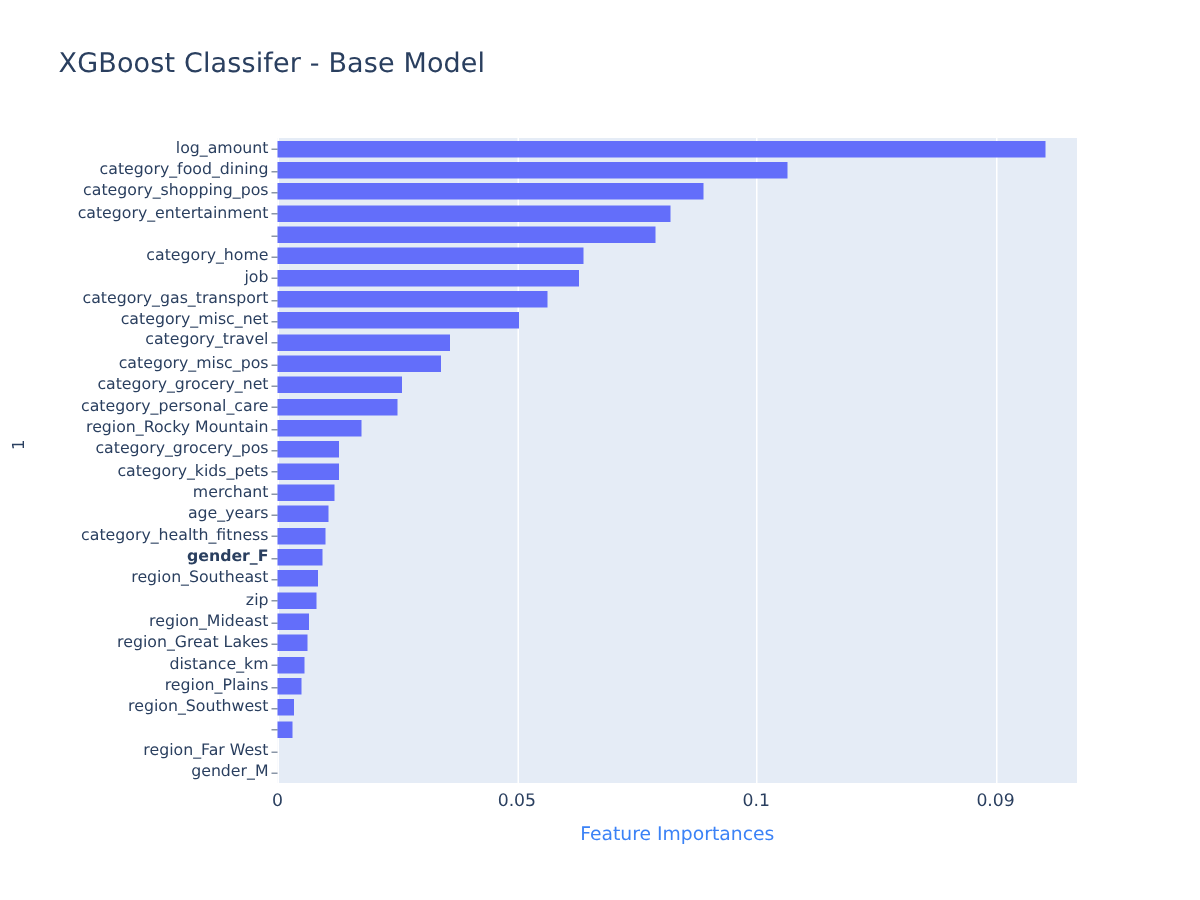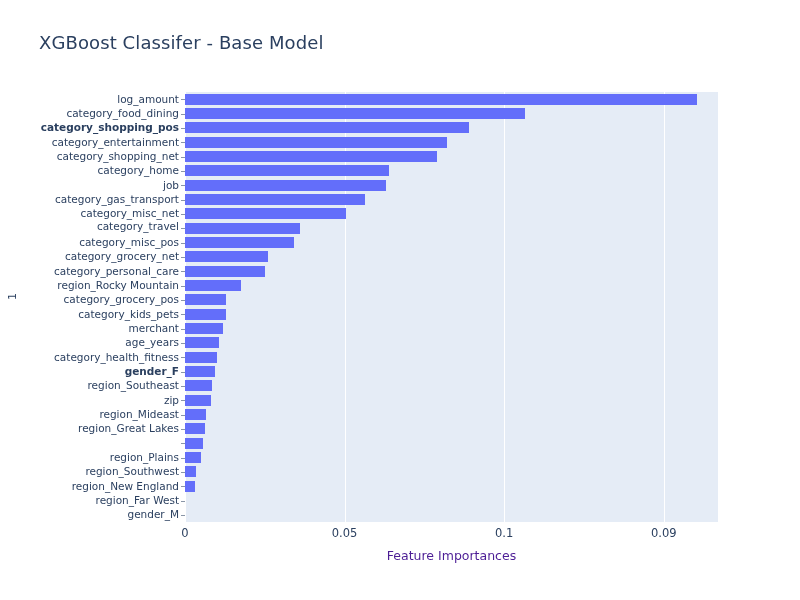--- a/index.html
+++ b/index.html
@@ -127,61 +127,60 @@
     transform: translateX(-50%);
     white-space: nowrap;
   }
   #x-axis-title {
     position: absolute;
     top: 548px;
     left: 185px;
     width: 533px;
     text-align: center;
     font-size: 12.5px;
-    color: #4c1d95;
+    color: #3b82f6;
     white-space: nowrap;
   }
 </style>
 </head>
 <body>
 
 <div id="figure">
 
   <div id="chart-title">XGBoost Classifer - Base Model</div>
 
   <div id="y-axis-title">1</div>
 
   <div id="ylabels">
       <div class="ylabel" style="top: 1.66667px;">log_amount</div>
       <div class="ylabel" style="top: 16px;">category_food_dining</div>
-      <div class="ylabel" style="top: 30.3333px; font-weight: bold;">category_shopping_pos</div>
+      <div class="ylabel" style="top: 30.3333px;">category_shopping_pos</div>
       <div class="ylabel" style="top: 44.6667px;">category_entertainment</div>
-      <div class="ylabel" style="top: 59px;">category_shopping_net</div>
       <div class="ylabel" style="top: 73.3333px;">category_home</div>
       <div class="ylabel" style="top: 87.6667px;">job</div>
       <div class="ylabel" style="top: 102px;">category_gas_transport</div>
       <div class="ylabel" style="top: 116.333px;">category_misc_net</div>
       <div class="ylabel" style="top: 129px;">category_travel</div>
       <div class="ylabel" style="top: 145px;">category_misc_pos</div>
       <div class="ylabel" style="top: 159.333px;">category_grocery_net</div>
       <div class="ylabel" style="top: 173.667px;">category_personal_care</div>
       <div class="ylabel" style="top: 188px;">region_Rocky Mountain</div>
       <div class="ylabel" style="top: 216.667px;">category_kids_pets</div>
       <div class="ylabel" style="top: 202.333px;">category_grocery_pos</div>
       <div class="ylabel" style="top: 231px;">merchant</div>
       <div class="ylabel" style="top: 245.333px;">age_years</div>
       <div class="ylabel" style="top: 259.667px;">category_health_fitness</div>
       <div class="ylabel" style="top: 274px; font-weight: bold;">gender_F</div>
       <div class="ylabel" style="top: 288.333px;">region_Southeast</div>
       <div class="ylabel" style="top: 302.667px;">zip</div>
       <div class="ylabel" style="top: 317px;">region_Mideast</div>
       <div class="ylabel" style="top: 331.333px;">region_Great Lakes</div>
+      <div class="ylabel" style="top: 345.667px;">distance_km</div>
       <div class="ylabel" style="top: 360px;">region_Plains</div>
       <div class="ylabel" style="top: 374.333px;">region_Southwest</div>
-      <div class="ylabel" style="top: 388.667px;">region_New England</div>
       <div class="ylabel" style="top: 403px;">region_Far West</div>
       <div class="ylabel" style="top: 417.333px; margin-left: 16px;">gender_M</div>
     </div>
 
   <div id="plot-area">
     <div id="gridlines">
         <div class="gridline" style="left: 0px;"></div>
         <div class="gridline" style="left: 159.581px;"></div>
         <div class="gridline" style="left: 319.162px;"></div>
         <div class="gridline" style="left: 478.743px;"></div>

